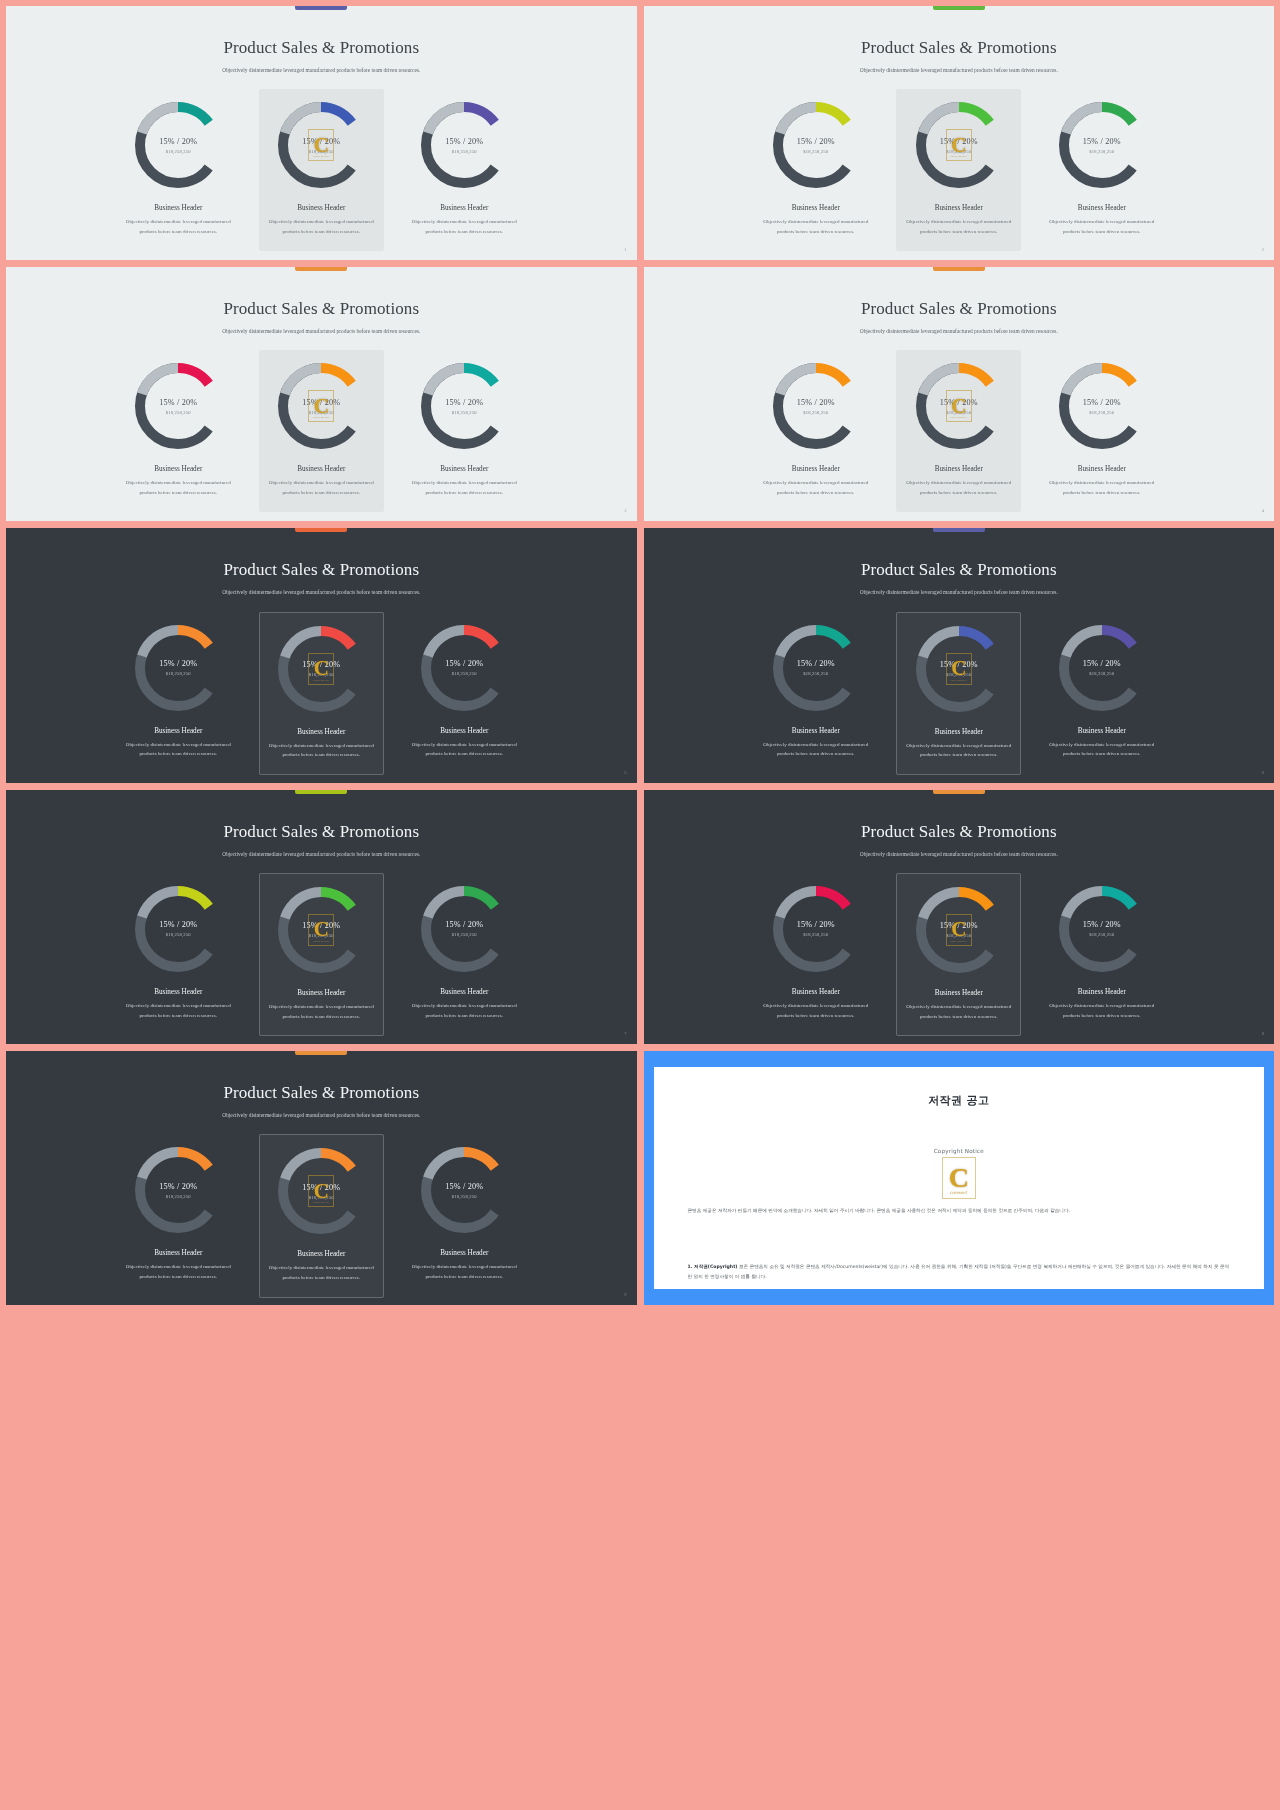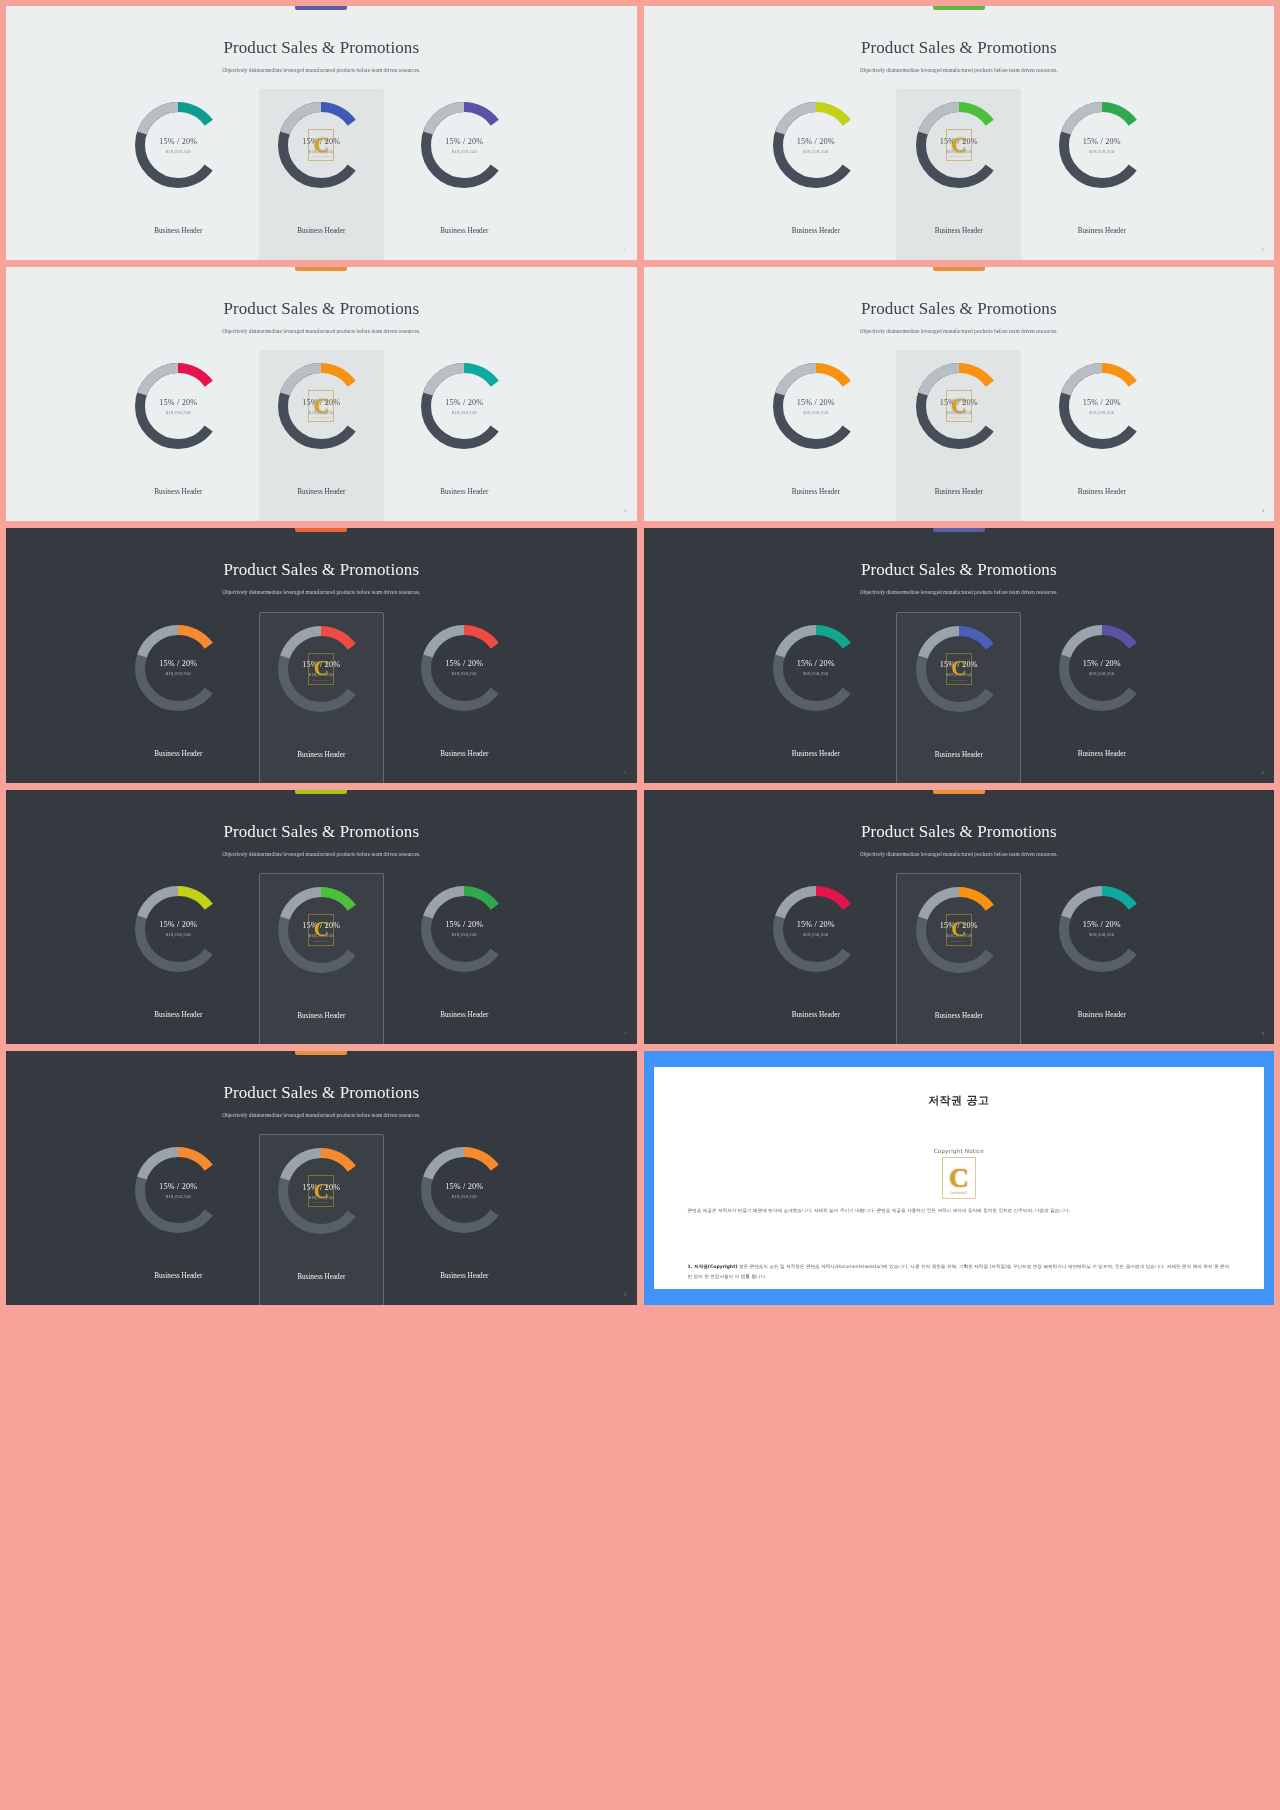--- a/index.html
+++ b/index.html
@@ -67,21 +67,20 @@
     align-items: flex-start;
     gap: 18px;
     margin-top: 14px;
     width: 100%;
   }
   .card {
     width: 125px;
     display: flex; flex-direction: column; align-items: center;
     padding: 10px 6px 14px 6px;
     border-radius: 2px;
-    gap: 23px;
   }
   .card.featured { background: rgba(0,0,0,0.045); }
   .dark .card.featured {
     background: rgba(255,255,255,0.035);
     border: 1px solid rgba(255,255,255,0.22);
   }
 
   .donut-wrap {
     position: relative;
     width: 92px; height: 92px;

